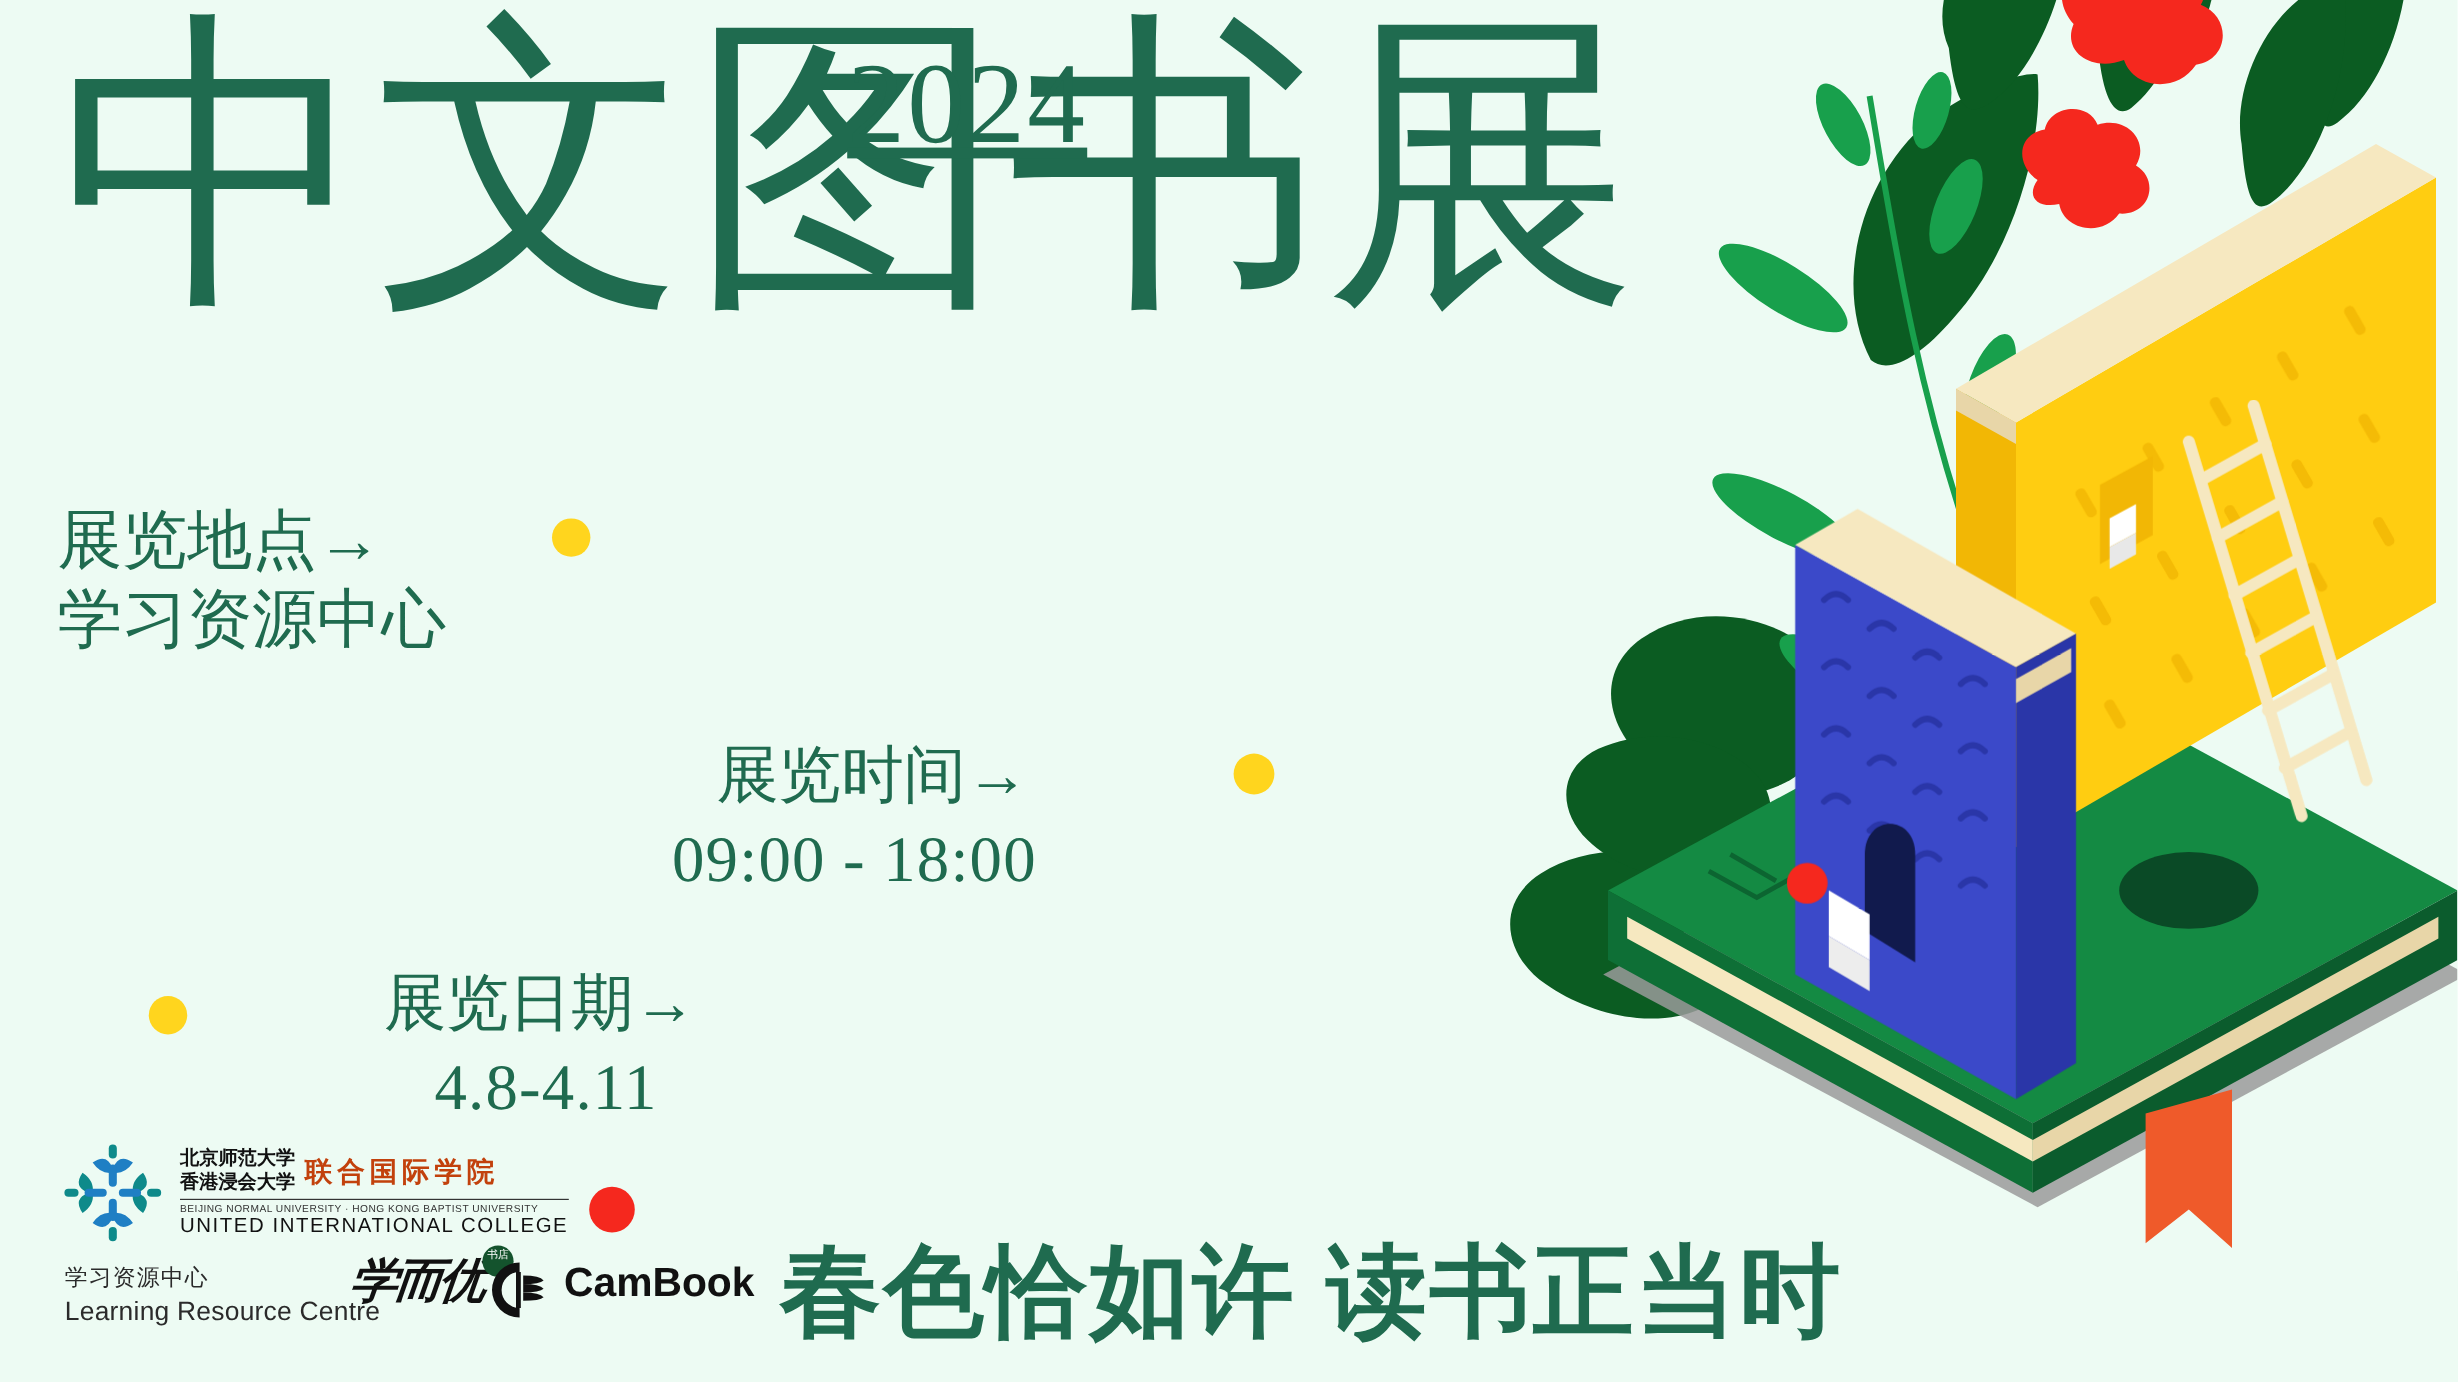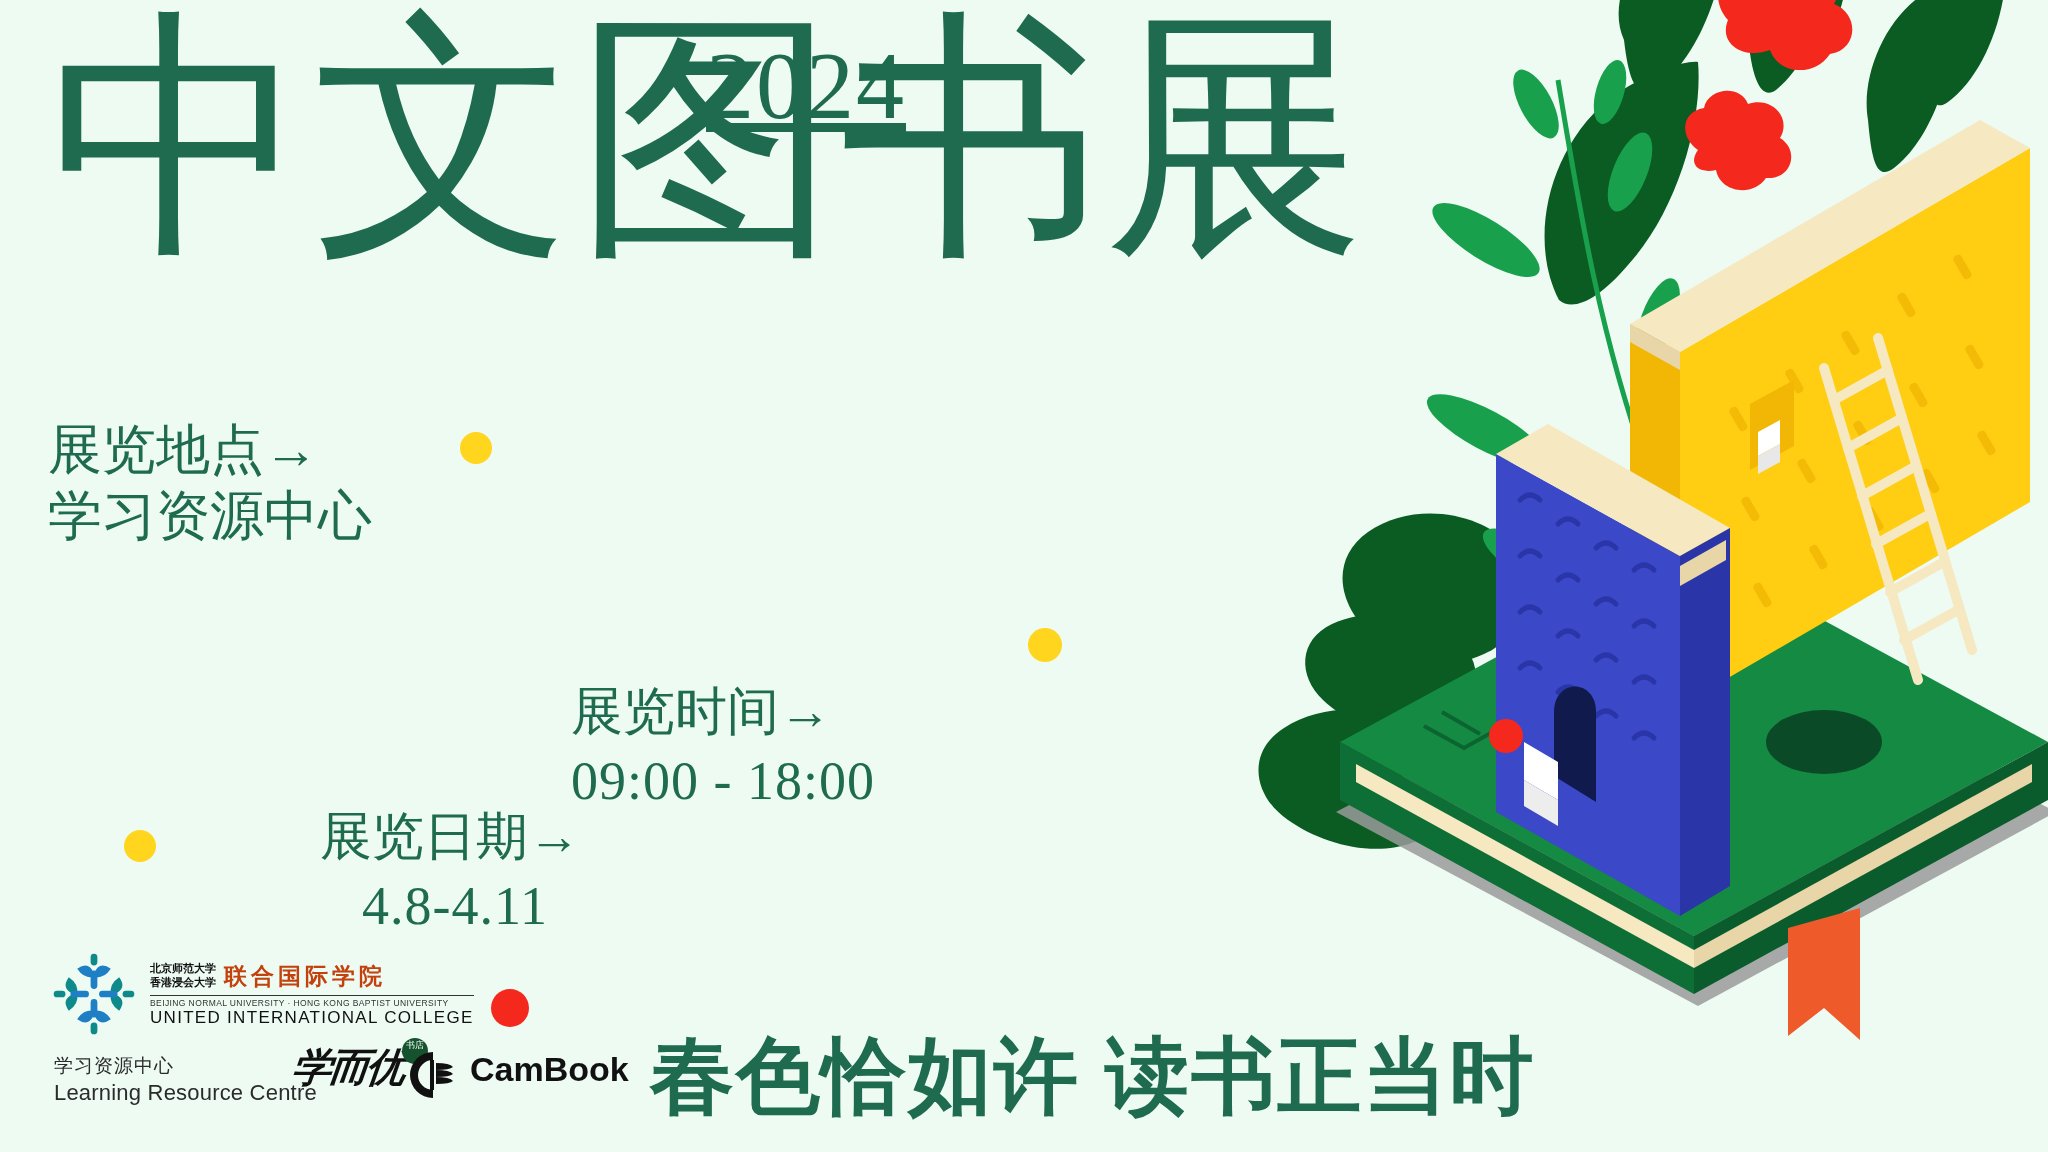--- a/index.html
+++ b/index.html
@@ -42,21 +42,21 @@
   .info {
     position: absolute;
     color: #1f6b4f;
     font-family: "Liberation Serif", "DejaVu Serif", serif;
     line-height: 1.22;
     white-space: nowrap;
   }
   .info-venue { left: 48px; top: 418px; font-size: 54px; }
   .info-venue .ln { display: block; }
 
-  .info-time { left: 560px; top: 680px; font-size: 52px; text-align: left; margin-left: 11px; }
+  .info-time { left: 560px; top: 615px; font-size: 52px; text-align: center; }
   .info-time .ln { display:block; }
   .info-time .ln2 { font-size: 54px; letter-spacing: 1px; margin-top: 6px; margin-right: 30px;}
 
   .info-date { left: 320px; top: 805px; font-size: 52px; text-align: right;}
   .info-date .ln { display:block; }
   .info-date .ln2 { font-size: 54px; letter-spacing: 1px; margin-top: 6px; margin-right: 32px; }
 
   
   .dot { position: absolute; border-radius: 50%; }
   .dot-y1 { left: 460px; top: 432px; width: 32px; height: 32px; background: #ffd51e; }
@@ -79,21 +79,21 @@
   
   .uic-logo-wrap {
     position: absolute; left: 52px; top: 952px;
     display: flex; align-items: center; gap: 14px;
   }
   .uic-mark { width: 84px; height: 84px; flex: 0 0 auto; }
   .uic-text { display: flex; flex-direction: column; justify-content: center; }
   .uic-cn-row { display: flex; align-items: center; gap: 8px; }
   .uic-cn-small {
     font-family: "Liberation Sans", "DejaVu Sans", sans-serif;
-    font-size: 11px; line-height: 1.25; color: #111; font-weight: 700; text-align: center;
+    font-size: 16px; line-height: 1.25; color: #111; font-weight: 700; text-align: center;
   }
   .uic-cn-big {
     font-family: Liberation Sans, sans-serif;
     font-size: 23px; letter-spacing: 4px; color: #c2410c; font-weight: 700;
   }
   .uic-rule { height: 1px; background: #333; margin: 3px 0 2px; width: 100%; }
   .uic-en-small {
     font-family: "Liberation Sans", "DejaVu Sans", sans-serif;
     font-size: 8.5px; letter-spacing: 0.4px; color: #333;
   }

